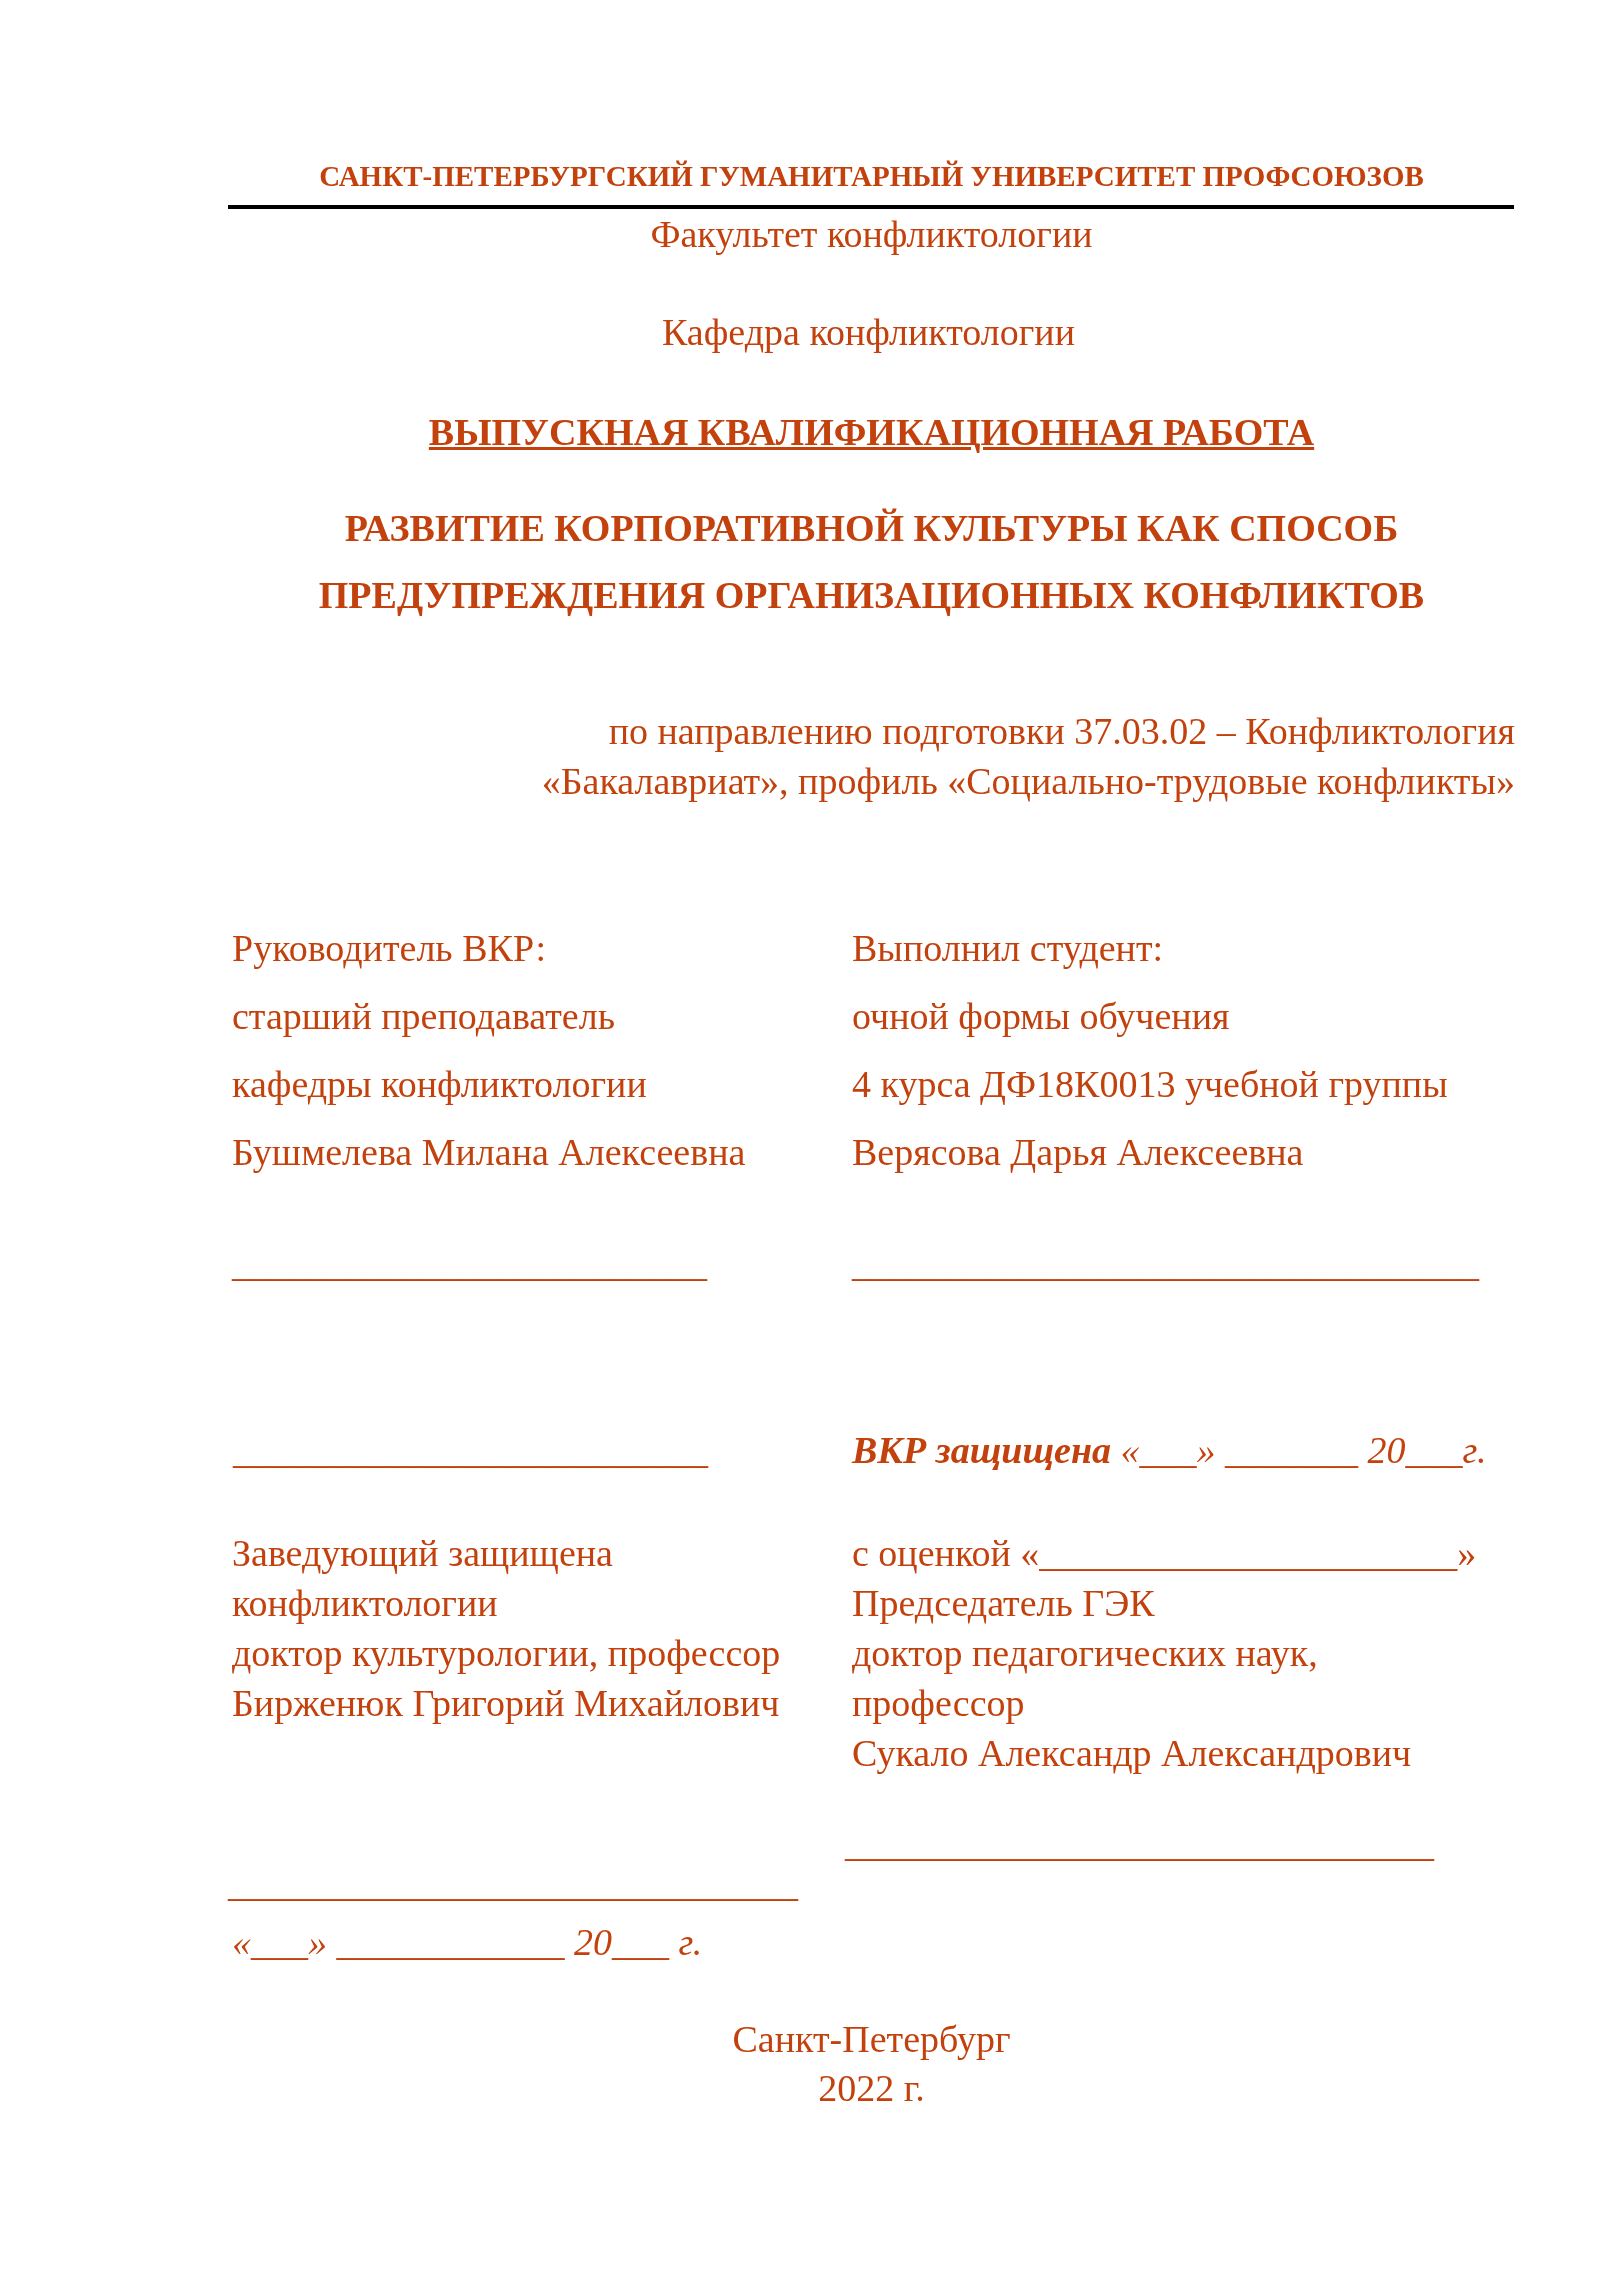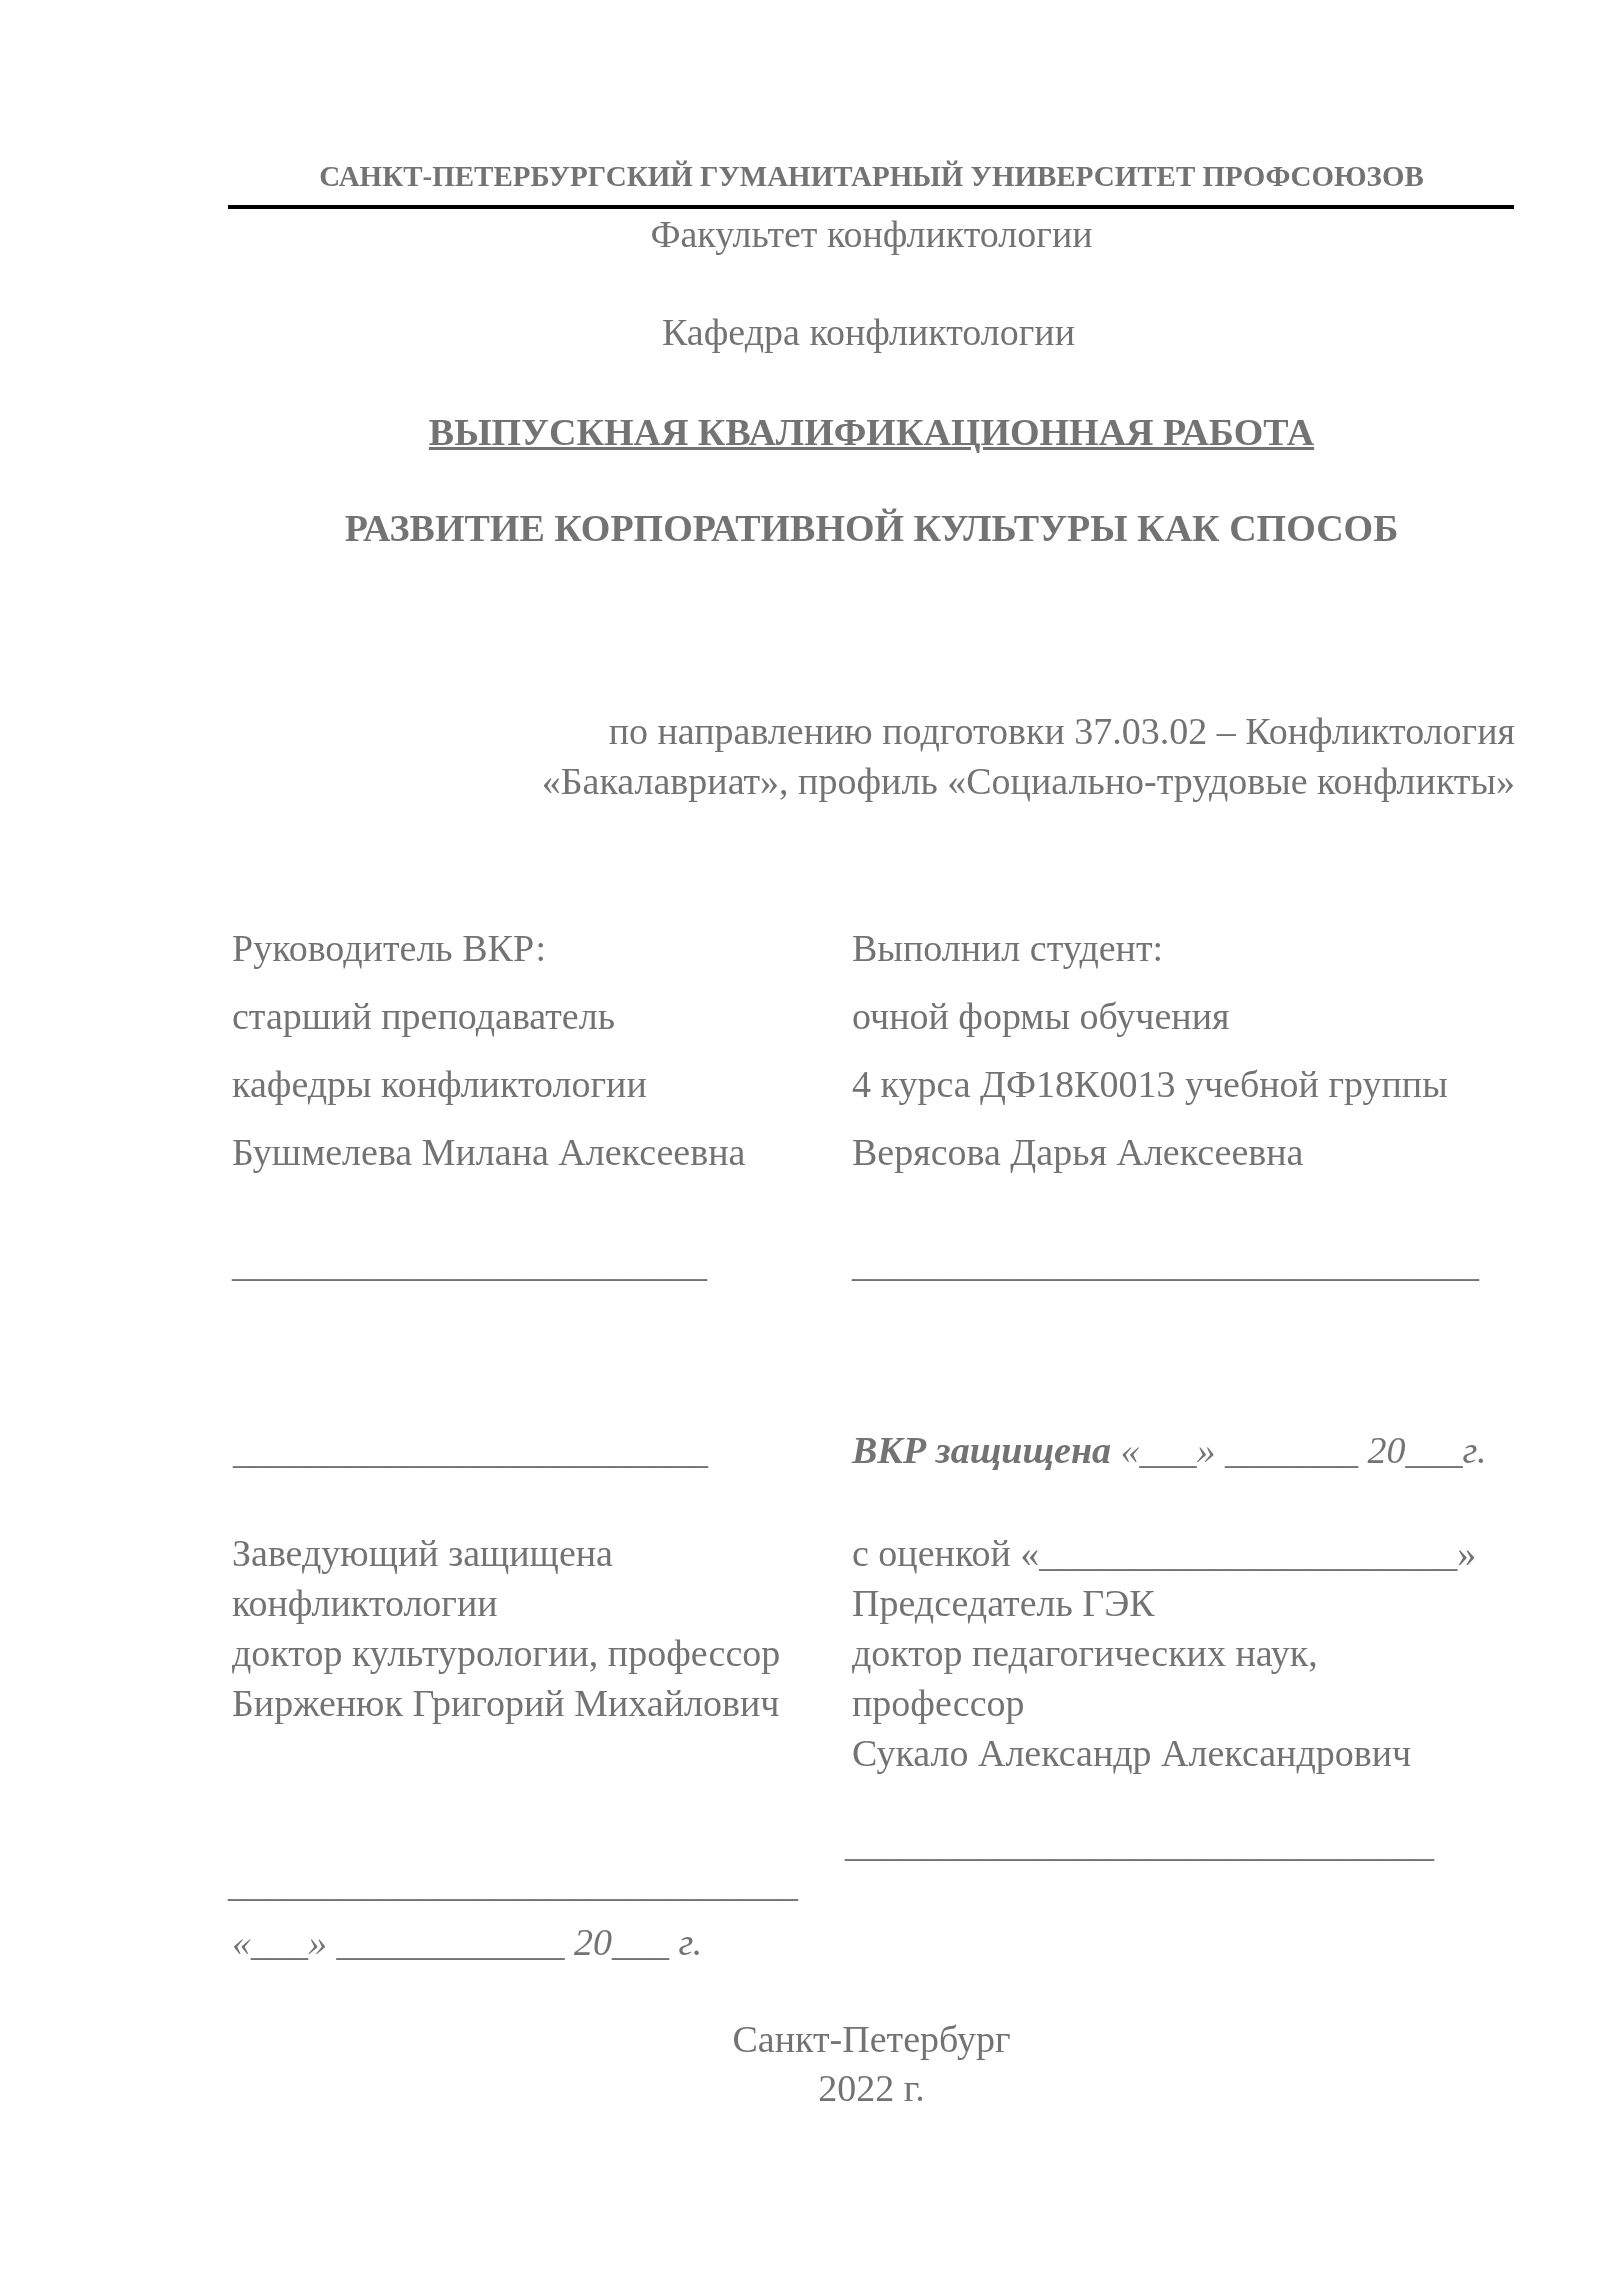--- a/index.html
+++ b/index.html
@@ -2,21 +2,21 @@
 <html style="font-size:12.6px"><head>
 <meta charset="utf-8">
 <style>
   html, body { margin: 0; padding: 0; background: #888; }
   .page {
     position: relative;
     width: 1623px;
     height: 2295px;
     margin: 0 auto;
     background: #ffffff;
-    color: #737373;
+    color: #c2410c;
     font-family: "Liberation Serif", "DejaVu Serif", serif;
     font-size: 38px;
     overflow: hidden;
   }
   .abs { position: absolute; }
   .content { left: 228px; width: 1287px; }
   .center { text-align: center; }
   .right { text-align: center; }
   .bold { font-weight: bold; }
   .header-line {
@@ -60,20 +60,21 @@
   <div class="abs rule"></div>
 
   <div class="abs content center faculty-line">Факультет конфликтологии</div>
 
   <div class="abs content right department-line">Кафедра конфликтологии</div>
 
   <div class="abs content center worktype-line">ВЫПУСКНАЯ КВАЛИФИКАЦИОННАЯ РАБОТА</div>
 
   <div class="abs content center thesis-title">
     <div>РАЗВИТИЕ КОРПОРАТИВНОЙ КУЛЬТУРЫ КАК СПОСОБ</div>
+    <div>ПРЕДУПРЕЖДЕНИЯ ОРГАНИЗАЦИОННЫХ КОНФЛИКТОВ</div>
   </div>
 
   <div class="abs content center program-block">
     <div>по направлению подготовки 37.03.02 – Конфликтология</div>
     <div>«Бакалавриат», профиль «Социально-трудовые конфликты»</div>
   </div>
 
   <div class="abs col-left cols-top">
     <div>Руководитель ВКР:</div>
     <div>старший преподаватель</div>

